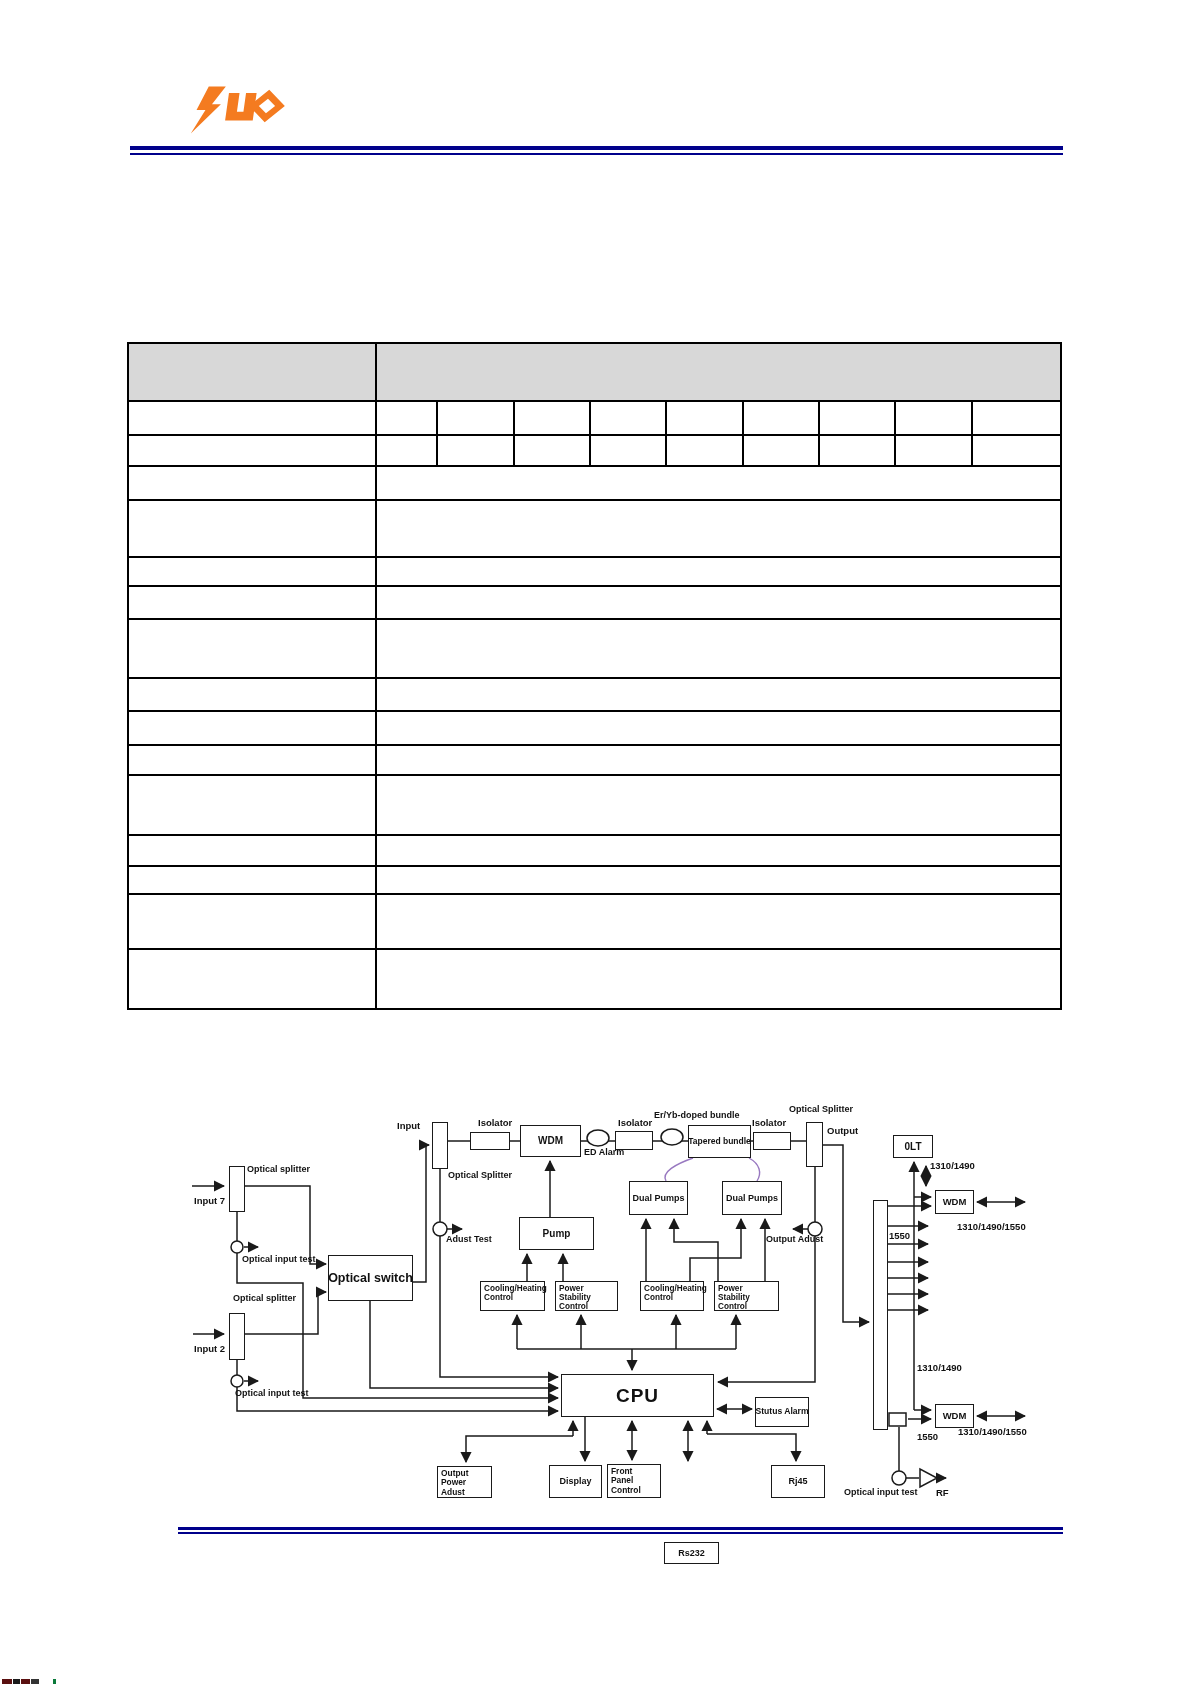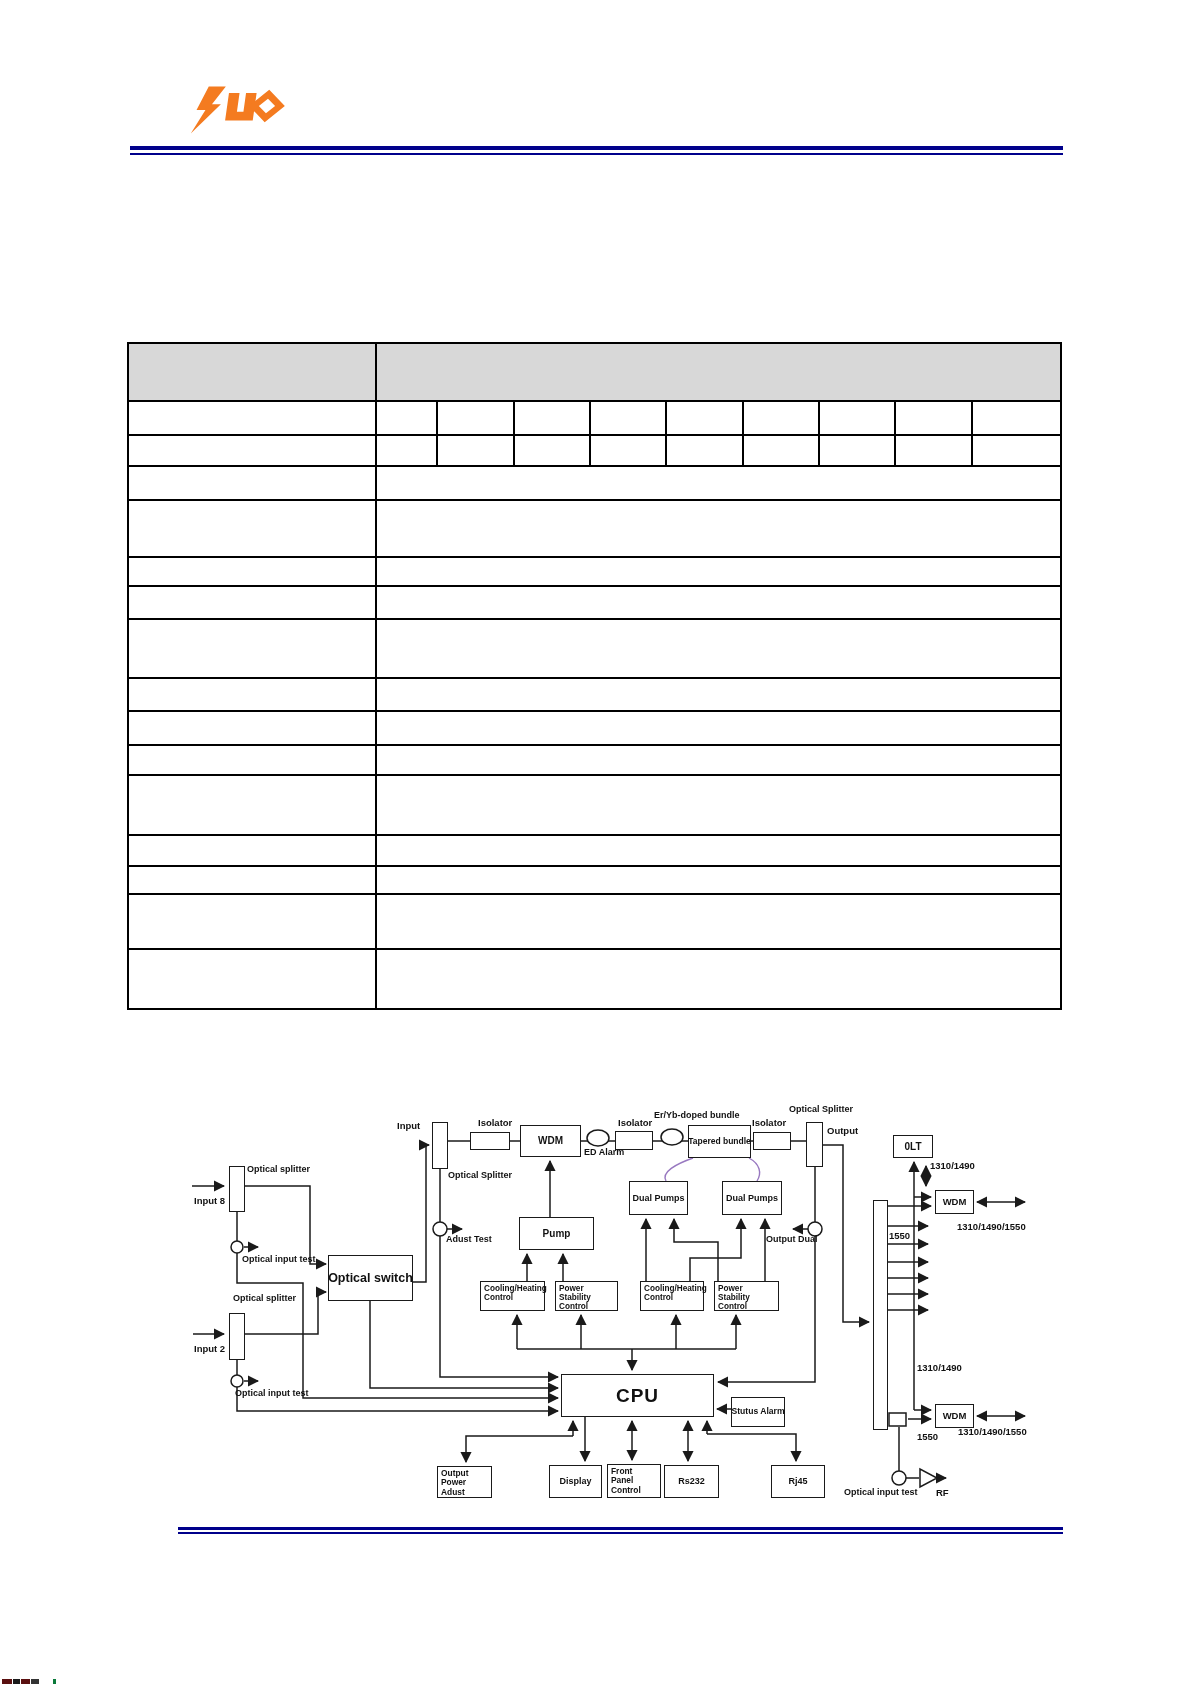--- a/index.html
+++ b/index.html
@@ -280,62 +280,62 @@
   <div class="dbox la" style="left:714px;top:1281px;width:65px;height:30px;font-size:8.2px">
       <span>Power Stability</span>
       <span>Control</span>
     </div>
   <div class="dbox nw" style="left:328px;top:1255px;width:85px;height:46px;font-size:12.5px">
       <span>Optical switch</span>
     </div>
   <div class="dbox nw" style="left:561px;top:1374px;width:153px;height:43px;font-size:19px;letter-spacing:1px">
       <span>CPU</span>
     </div>
-  <div class="dbox nw" style="left:731px;top:1397px;width:54px;height:30px;font-size:8.6px">
+  <div class="dbox nw" style="left:755px;top:1397px;width:54px;height:30px;font-size:8.6px">
       <span>Stutus Alarm</span>
     </div>
   <div class="dbox la" style="left:437px;top:1466px;width:55px;height:32px;font-size:8.4px">
       <span>Output Power</span>
       <span>Adust</span>
     </div>
   <div class="dbox nw" style="left:549px;top:1465px;width:53px;height:33px;font-size:9px">
       <span>Display</span>
     </div>
   <div class="dbox la" style="left:607px;top:1464px;width:54px;height:34px;font-size:8.4px">
       <span>Front Panel</span>
       <span>Control</span>
     </div>
-  <div class="dbox nw" style="left:664px;top:1465px;width:55px;height:33px;font-size:9px">
+  <div class="dbox nw" style="left:664px;top:1542px;width:55px;height:22px;font-size:9px">
       <span>Rs232</span>
     </div>
   <div class="dbox nw" style="left:771px;top:1465px;width:54px;height:33px;font-size:9px">
       <span>Rj45</span>
     </div>
   <div class="dbox" style="left:229px;top:1166px;width:16px;height:46px"></div>
   <div class="dbox" style="left:229px;top:1313px;width:16px;height:47px"></div>
   <div class="dbox" style="left:873px;top:1200px;width:15px;height:230px"></div>
 
   <div class="dlabel" style="left:397px;top:1121px">Input</div>
   <div class="dlabel" style="left:448px;top:1171px;font-size:9px">Optical Splitter</div>
   <div class="dlabel" style="left:478px;top:1118px">Isolator</div>
   <div class="dlabel" style="left:584px;top:1148px;font-size:9px">ED Alarm</div>
   <div class="dlabel" style="left:618px;top:1118px">Isolator</div>
   <div class="dlabel" style="left:654px;top:1111px;font-size:9px">Er/Yb-doped bundle</div>
   <div class="dlabel" style="left:752px;top:1118px">Isolator</div>
   <div class="dlabel" style="left:789px;top:1105px;font-size:9px">Optical Splitter</div>
   <div class="dlabel" style="left:827px;top:1126px">Output</div>
   <div class="dlabel" style="left:930px;top:1161px">1310/1490</div>
   <div class="dlabel" style="left:446px;top:1235px;font-size:9px">Adust Test</div>
-  <div class="dlabel" style="left:766px;top:1235px;font-size:9px">Output Dual</div>
+  <div class="dlabel" style="left:766px;top:1235px;font-size:9px">Output Adust</div>
   <div class="dlabel" style="left:889px;top:1231px">1550</div>
   <div class="dlabel" style="left:957px;top:1222px">1310/1490/1550</div>
   <div class="dlabel" style="left:917px;top:1363px">1310/1490</div>
   <div class="dlabel" style="left:917px;top:1432px">1550</div>
   <div class="dlabel" style="left:958px;top:1427px">1310/1490/1550</div>
-  <div class="dlabel" style="left:194px;top:1196px">Input 8</div>
+  <div class="dlabel" style="left:194px;top:1196px">Input 7</div>
   <div class="dlabel" style="left:247px;top:1165px;font-size:9px">Optical splitter</div>
   <div class="dlabel" style="left:242px;top:1255px;font-size:9px">Optical input test</div>
   <div class="dlabel" style="left:233px;top:1294px;font-size:9px">Optical splitter</div>
   <div class="dlabel" style="left:194px;top:1344px">Input 2</div>
   <div class="dlabel" style="left:235px;top:1389px;font-size:9px">Optical input test</div>
   <div class="dlabel" style="left:844px;top:1488px;font-size:9px">Optical input test</div>
   <div class="dlabel" style="left:936px;top:1488px">RF</div>
 
   <div class="rule" style="left:178px;top:1527px;width:885px;height:3px"></div>
   <div class="rule" style="left:178px;top:1532px;width:885px;height:2px"></div>

